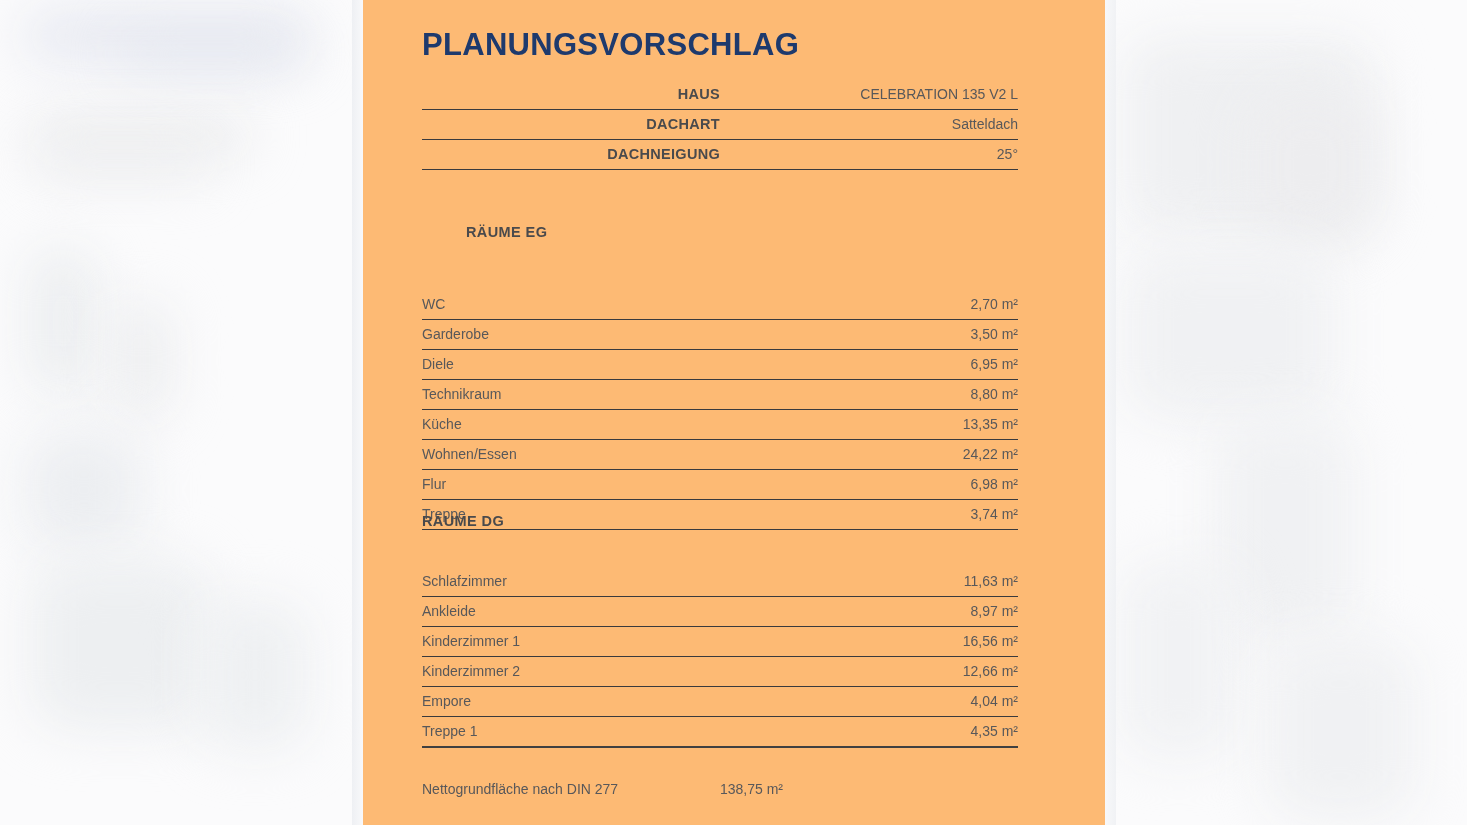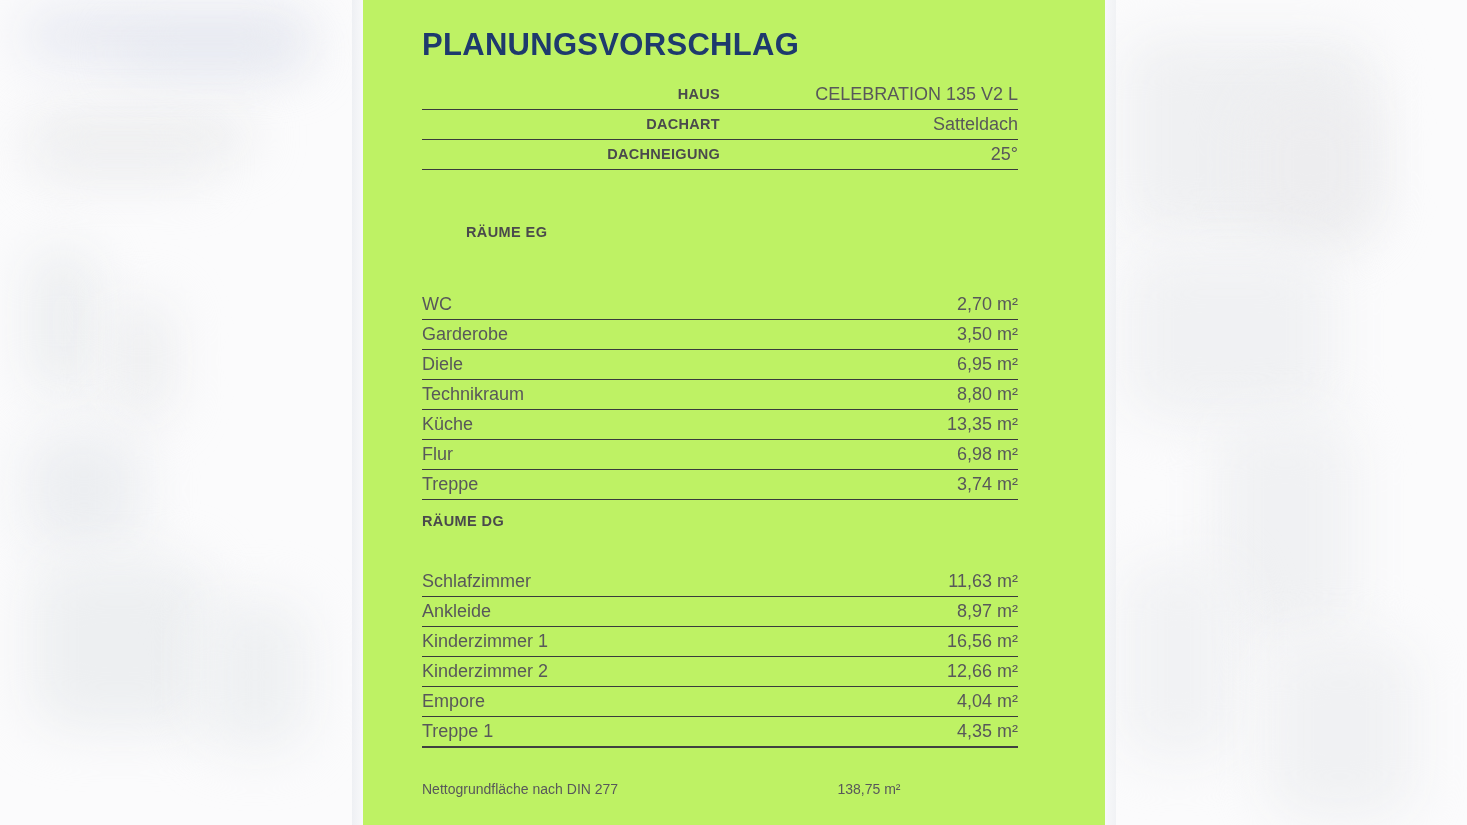--- a/index.html
+++ b/index.html
@@ -58,21 +58,21 @@
     background: linear-gradient(to left, rgba(238,240,243,0.8), rgba(255,255,255,0));
   }
 
   
   #sheet {
     position: absolute;
     left: 363px;
     top: 0;
     width: 742px;
     height: 825px;
-    background: #bef264;
+    background: #fdba74;
   }
 
   #content {
     position: absolute;
     left: 59px;   
     top: 0;
     width: 596px; 
   }
 
   
@@ -96,21 +96,21 @@
     left: 0;
     width: 596px;
     border-collapse: collapse;
     table-layout: fixed;
   }
   .spec-table td {
     padding: 0 0 5px 0;
     vertical-align: bottom;
     border-bottom: 1px solid #3a3a3c;
     height: 24px;
-    font-size: 18px;
+    font-size: 14px;
     line-height: 19px;
     color: #58585a;
   }
   .spec-table td.label { text-align: left; }
   .spec-table td.value { text-align: right; white-space: nowrap; }
 
   
   #table-haus { top: 80px; }
   #table-haus td.label {
     font-weight: 700;
@@ -154,21 +154,21 @@
   }
   #table-total td {
     padding: 0;
     border: 0;
     vertical-align: bottom;
     font-size: 14px;
     line-height: 19px;
     color: #58585a;
   }
   #table-total td.label { text-align: left; }
-  #table-total td.value { text-align: center; white-space: nowrap; }
+  #table-total td.value { text-align: left; white-space: nowrap; }
 </style>
 </head>
 <body>
 
 <div id="page">
 
   <div class="blur-panel blur-left" id="blur-left">
       <div class="smudge" style="left: 22px; top: 10px; width: 290px; height: 52px; background: rgb(231, 233, 241);"></div>
       <div class="smudge" style="left: 30px; top: 118px; width: 220px; height: 34px; background: rgb(233, 234, 236);"></div>
       <div class="smudge" style="left: 36px; top: 152px; width: 170px; height: 26px; background: rgb(235, 236, 238);"></div>
@@ -230,20 +230,24 @@
             </tr>
             <tr>
               <td class="label">Technikraum</td>
               <td class="value">8,80 m²</td>
             </tr>
             <tr>
               <td class="label">Küche</td>
               <td class="value">13,35 m²</td>
             </tr>
             <tr>
+              <td class="label">Wohnen/Essen</td>
+              <td class="value">24,22 m²</td>
+            </tr>
+            <tr>
               <td class="label">Flur</td>
               <td class="value">6,98 m²</td>
             </tr>
             <tr>
               <td class="label">Treppe</td>
               <td class="value">3,74 m²</td>
             </tr>
           </tbody>
       </table>
 

